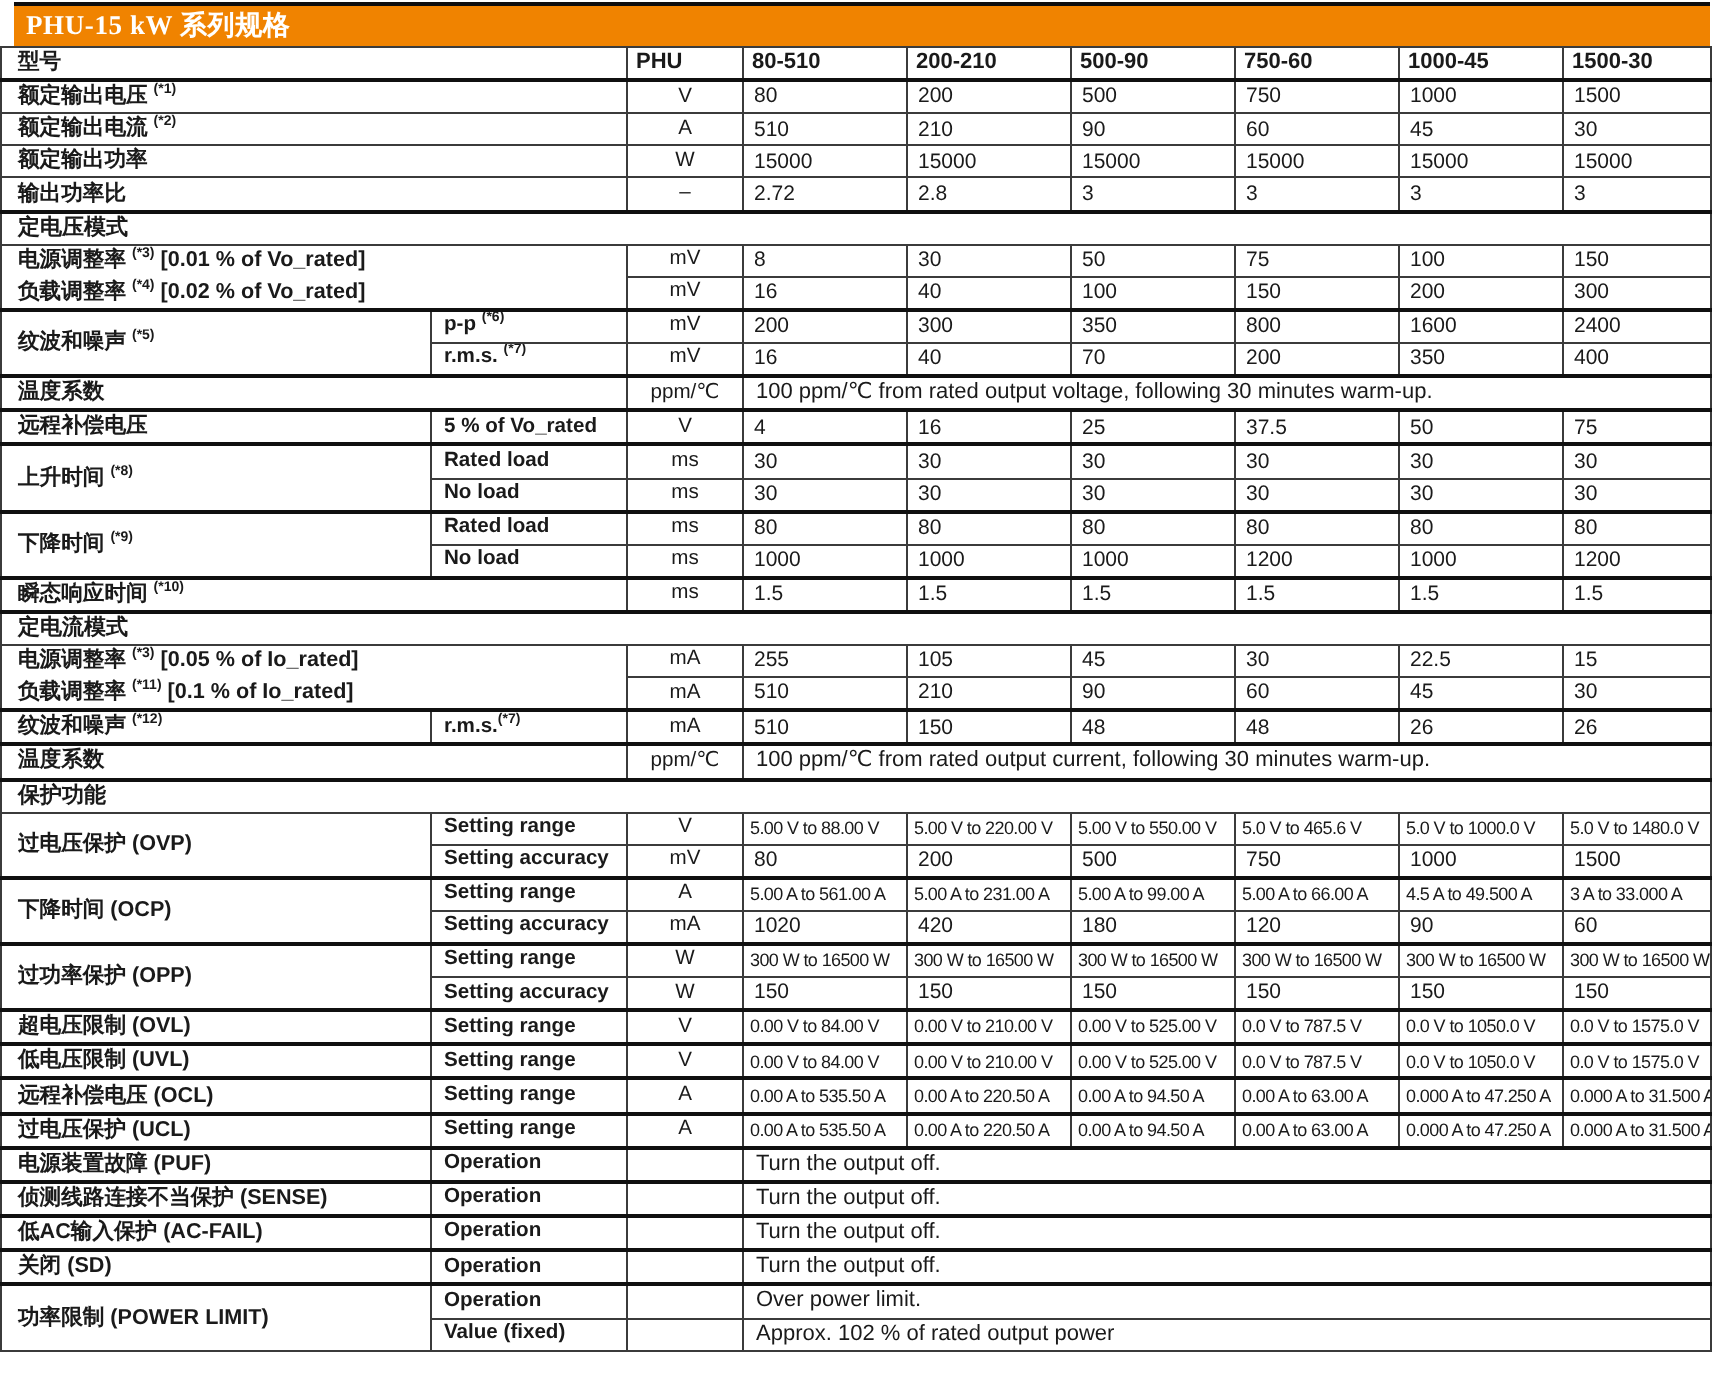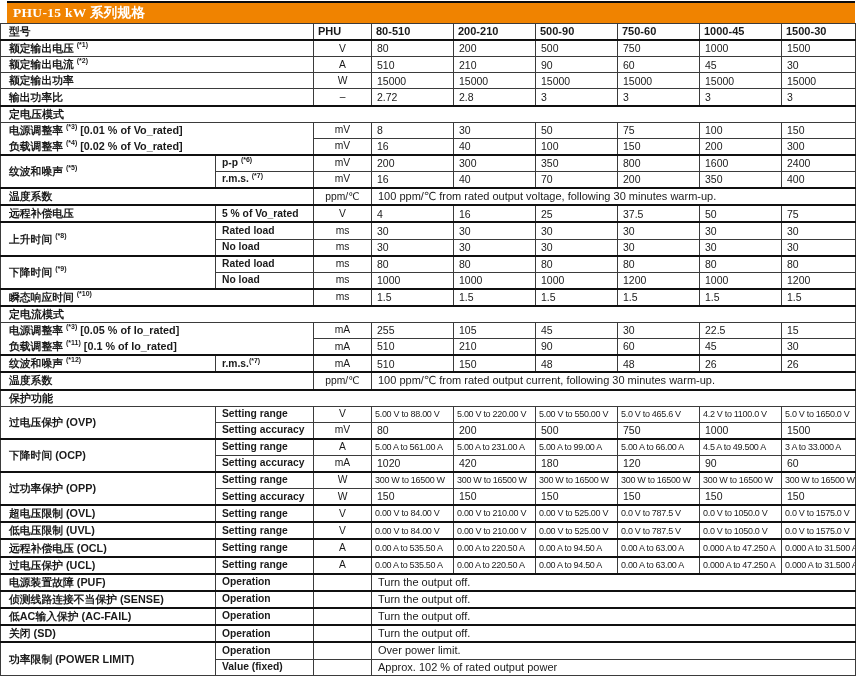--- a/index.html
+++ b/index.html
@@ -263,22 +263,22 @@
           <td colspan="9" class="sec">保护功能</td>
         </tr>
         <tr>
           <td rowspan="2" class="lbl">过电压保护 (OVP)</td>
           <td class="sub">Setting range</td>
           <td class="unit">V</td>
           <td class="val small">5.00 V to 88.00 V</td>
           <td class="val small">5.00 V to 220.00 V</td>
           <td class="val small">5.00 V to 550.00 V</td>
           <td class="val small">5.0 V to 465.6 V</td>
-          <td class="val small">4.2 V to 1100.0 V</td>
-          <td class="val small">5.0 V to 1650.0 V</td>
+          <td class="val small">5.0 V to 1000.0 V</td>
+          <td class="val small">5.0 V to 1480.0 V</td>
         </tr>
         <tr>
           <td class="sub">Setting accuracy</td>
           <td class="unit">mV</td>
           <td class="val">80</td>
           <td class="val">200</td>
           <td class="val">500</td>
           <td class="val">750</td>
           <td class="val">1000</td>
           <td class="val">1500</td>

